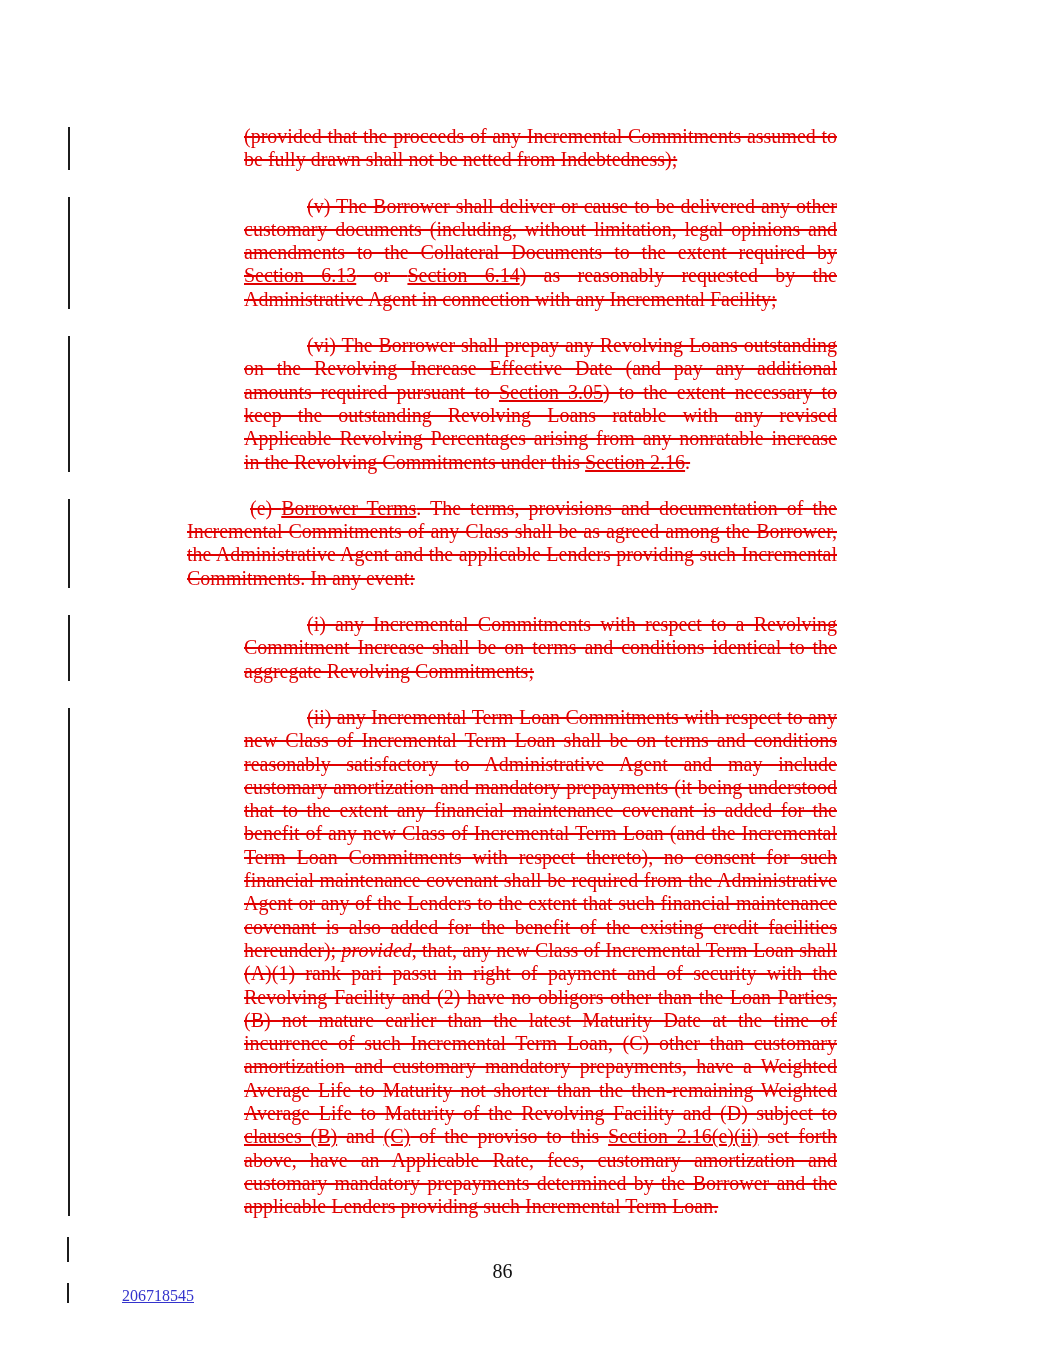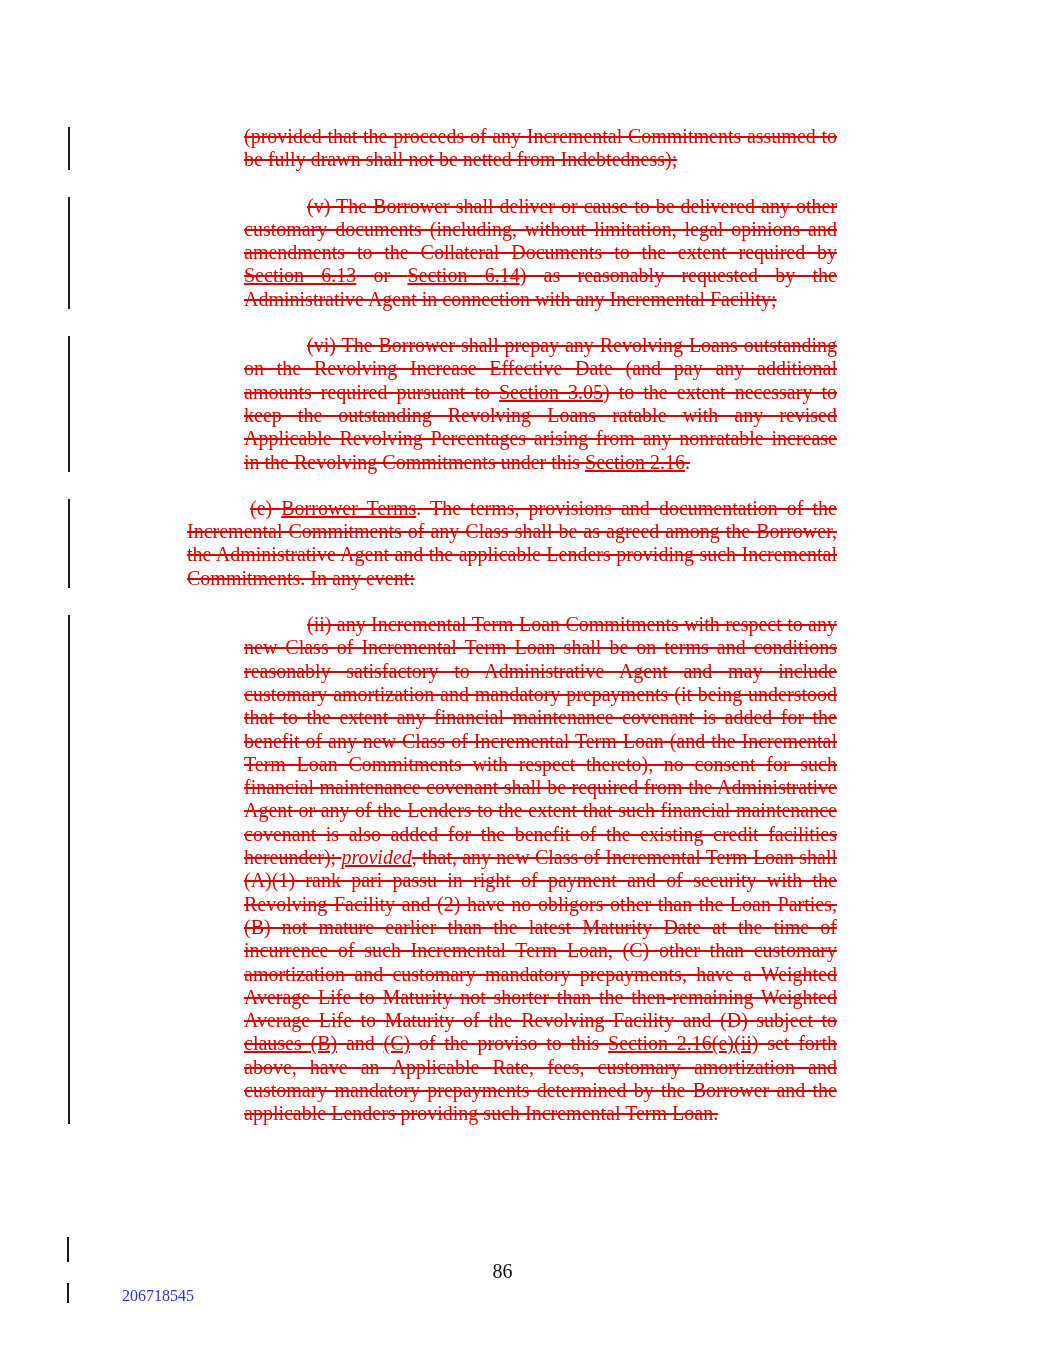--- a/index.html
+++ b/index.html
@@ -21,21 +21,21 @@
     margin: 0 0 23px 0;
     color: var(--del-color, #e00000);
   }
   .para.sub { margin-left: 57px; }
   .para.fi  { text-indent: 63px; }
   .seg-del {
     text-decoration-line: line-through;
     text-decoration-thickness: 1.5px;
   }
   .seg-del.u { text-decoration-line: underline line-through; margin-top: 31px; }
-  .seg-del.i { font-style: italic; text-decoration: underline; }
+  .seg-del.i { font-style: italic; }
   .changebar {
     position: absolute;
     width: 2px;
     background: #1c1c1c;
     top: 2px;
     bottom: 2px;
   }
   .para.sub > .changebar { left: -176px; }
   .para.top > .changebar { left: -119px; }
   .footer-bar {
@@ -55,20 +55,21 @@
     color: #111111;
     font-size: 20px;
     padding-left: 41px;
   }
   .doc-id {
     position: absolute;
     left: 122px;
     top: 1284px;
     font-size: 16px;
     color: var(--link-color, #3333cc);
+    text-decoration: underline;
     cursor: pointer;
     text-align: right;
   }
 </style>
 </head>
 <body>
 
 <div class="page">
 
   <div class="para sub">
@@ -84,20 +85,24 @@
   <div class="para sub fi">
     <span class="changebar"></span>
     <span class="ptext"><span class="seg-del">(vi) The Borrower shall prepay any Revolving Loans outstanding on the Revolving Increase Effective Date (and pay any additional amounts required pursuant to </span><span class="seg-del u">Section 3.05</span><span class="seg-del">) to the extent necessary to keep the outstanding Revolving Loans ratable with any revised Applicable Revolving Percentages arising from any nonratable increase in the Revolving Commitments under this </span><span class="seg-del u">Section 2.16</span><span class="seg-del">.</span></span>
   </div>
 
   <div class="para top fi">
     <span class="changebar"></span>
     <span class="ptext"><span class="seg-del">(e) </span><span class="seg-del u">Borrower Terms</span><span class="seg-del">. The terms, provisions and documentation of the Incremental Commitments of any Class shall be as agreed among the Borrower, the Administrative Agent and the applicable Lenders providing such Incremental Commitments. In any event:</span></span>
   </div>
 
+  <div class="para sub fi">
+    <span class="changebar"></span>
+    <span class="ptext"><span class="seg-del">(i) any Incremental Commitments with respect to a Revolving Commitment Increase shall be on terms and conditions identical to the aggregate Revolving Commitments;</span></span>
+  </div>
 
   <div class="para sub fi">
     <span class="changebar"></span>
     <span class="ptext"><span class="seg-del">(ii) any Incremental Term Loan Commitments with respect to any new Class of Incremental Term Loan shall be on terms and conditions reasonably satisfactory to Administrative Agent and may include customary amortization and mandatory prepayments (it being understood that to the extent any financial maintenance covenant is added for the benefit of any new Class of Incremental Term Loan (and the Incremental Term Loan Commitments with respect thereto), no consent for such financial maintenance covenant shall be required from the Administrative Agent or any of the Lenders to the extent that such financial maintenance covenant is also added for the benefit of the existing credit facilities hereunder); </span><span class="seg-del i">provided</span><span class="seg-del">, that, any new Class of Incremental Term Loan shall (A)(1) rank pari passu in right of payment and of security with the Revolving Facility and (2) have no obligors other than the Loan Parties, (B) not mature earlier than the latest Maturity Date at the time of incurrence of such Incremental Term Loan, (C) other than customary amortization and customary mandatory prepayments, have a Weighted Average Life to Maturity not shorter than the then-remaining Weighted Average Life to Maturity of the Revolving Facility and (D) subject to </span><span class="seg-del u">clauses (B)</span><span class="seg-del"> and </span><span class="seg-del u">(C)</span><span class="seg-del"> of the proviso to this </span><span class="seg-del u">Section 2.16(e)(ii)</span><span class="seg-del"> set forth above, have an Applicable Rate, fees, customary amortization and customary mandatory prepayments determined by the Borrower and the applicable Lenders providing such Incremental Term Loan.</span></span>
   </div>
 
   <div class="footer-bar b1"></div>
   <div class="footer-bar b2"></div>
 
   <div class="page-number">86</div>

